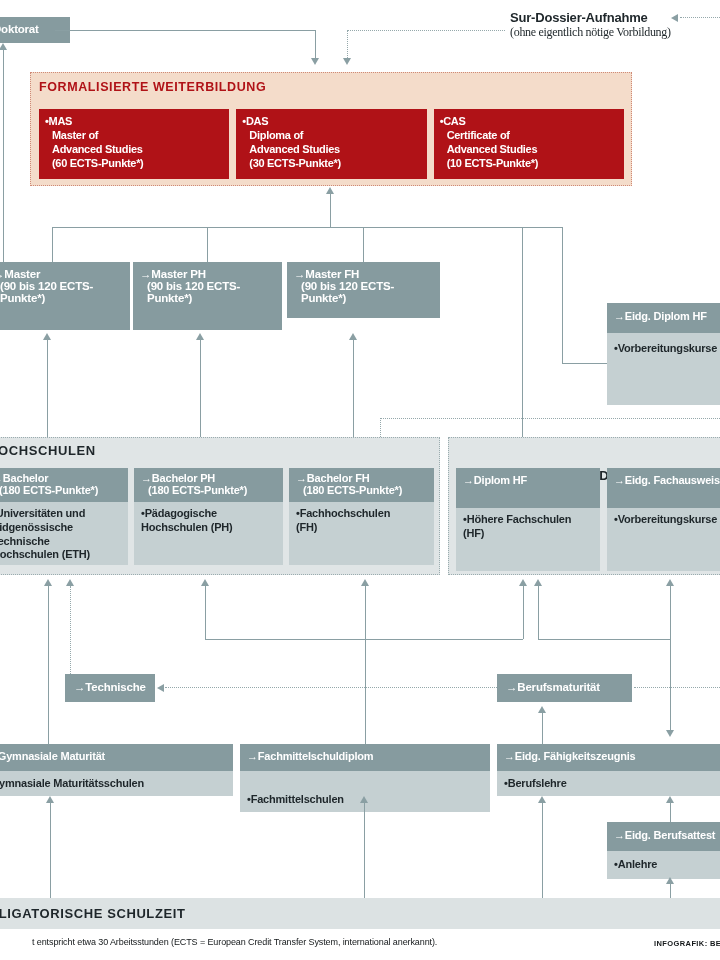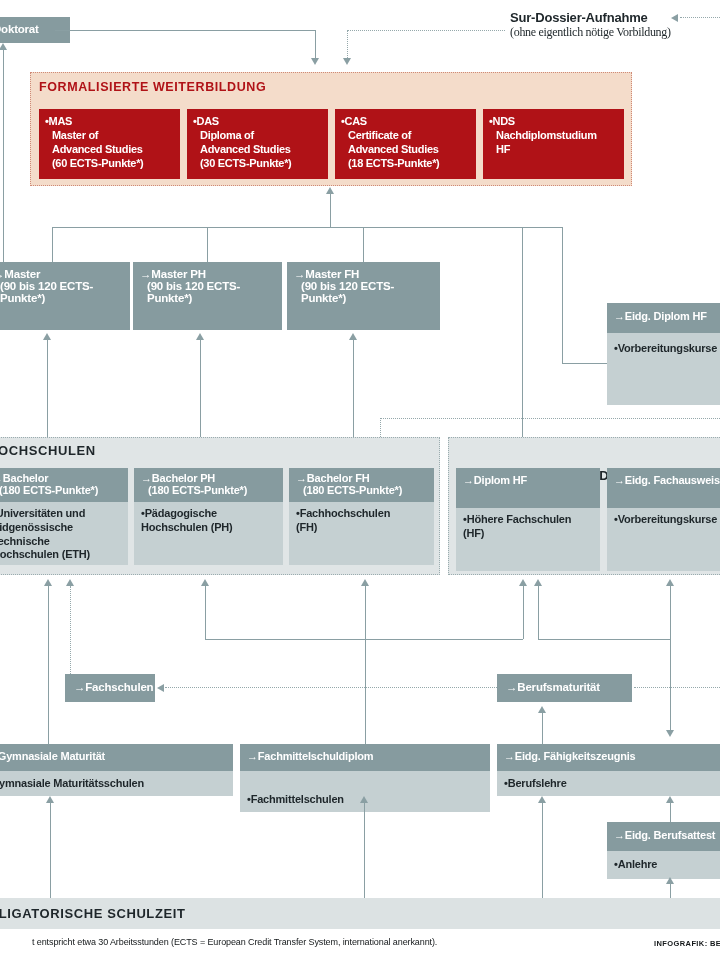--- a/index.html
+++ b/index.html
@@ -80,26 +80,21 @@
       <div class="rbox">
         <div>•DAS</div>
         <div class="sub">Diploma of
 Advanced Studies
 (30 ECTS-Punkte*)</div>
       </div>
       <div class="rbox">
         <div>•CAS</div>
         <div class="sub">Certificate of
 Advanced Studies
-(18 ECTS-Punkte*)</div>
-      </div>
-      <div class="rbox">
-        <div>•NDS</div>
-        <div class="sub">Nachdiplomstudium
-HF</div>
+(10 ECTS-Punkte*)</div>
       </div>
     </div>
   </div>
 
   <div class="au" style="left:326px;top:187px;"></div>
   <div class="ln" style="left:330px;top:194px;width:1px;height:33px;"></div>
   <div class="ln" style="left:52px;top:227px;width:510px;height:1px;"></div>
   <div class="ln" style="left:52px;top:227px;width:1px;height:35px;"></div>
   <div class="ln" style="left:207px;top:227px;width:1px;height:35px;"></div>
   <div class="ln" style="left:363px;top:227px;width:1px;height:35px;"></div>
@@ -110,21 +105,21 @@
   <div class="slab pad" style="left:-14px;top:262px;width:144px;height:68px;box-sizing:border-box;">
     <div>→Master</div>
     <div class="sub">(90 bis 120 ECTS-
 Punkte*)</div>
   </div>
   <div class="slab pad" style="left:133px;top:262px;width:149px;height:68px;box-sizing:border-box;">
     <div>→Master PH</div>
     <div class="sub">(90 bis 120 ECTS-
 Punkte*)</div>
   </div>
-  <div class="slab pad" style="left:287px;top:262px;width:153px;height:68px;box-sizing:border-box;">
+  <div class="slab pad" style="left:287px;top:262px;width:153px;height:56px;box-sizing:border-box;">
     <div>→Master FH</div>
     <div class="sub">(90 bis 120 ECTS-
 Punkte*)</div>
   </div>
 
   <div class="au" style="left:43px;top:333px;"></div>
   <div class="ln" style="left:47px;top:340px;width:1px;height:97px;"></div>
   <div class="au" style="left:196px;top:333px;"></div>
   <div class="ln" style="left:200px;top:340px;width:1px;height:97px;"></div>
   <div class="au" style="left:349px;top:333px;"></div>
@@ -193,21 +188,21 @@
   <div class="au" style="left:519px;top:579px;"></div>
   <div class="ln" style="left:523px;top:586px;width:1px;height:53px;"></div>
   <div class="au" style="left:534px;top:579px;"></div>
   <div class="ln" style="left:538px;top:586px;width:1px;height:53px;"></div>
   <div class="ln" style="left:538px;top:639px;width:132px;height:1px;"></div>
   <div class="au" style="left:666px;top:579px;"></div>
   <div class="ln" style="left:670px;top:586px;width:1px;height:144px;"></div>
   <div class="ad" style="left:666px;top:730px;"></div>
 
   <div class="slab" style="left:65px;top:674px;width:90px;height:28px;padding:7px 0 0 9px;box-sizing:border-box;">
-    <span>→Fachschulen</span>
+    <span>→Technische</span>
   </div>
   <div class="al" style="left:157px;top:684px;"></div>
   <div class="dh" style="left:165px;top:687px;width:332px;"></div>
   <div class="slab" style="left:497px;top:674px;width:135px;height:28px;padding:7px 0 0 9px;box-sizing:border-box;">
     <span>→Berufsmaturität</span>
   </div>
   <div class="dh" style="left:634px;top:687px;width:86px;"></div>
   <div class="au" style="left:538px;top:706px;"></div>
   <div class="ln" style="left:542px;top:713px;width:1px;height:31px;"></div>
 

